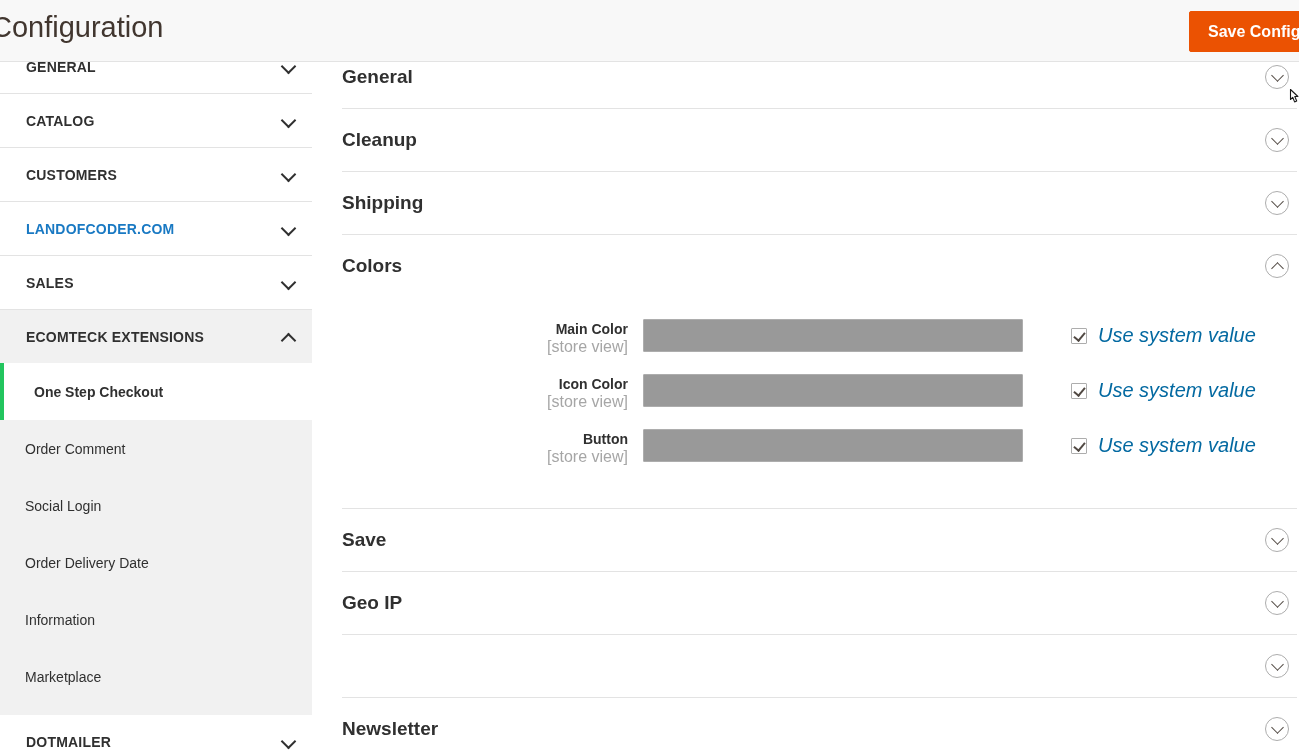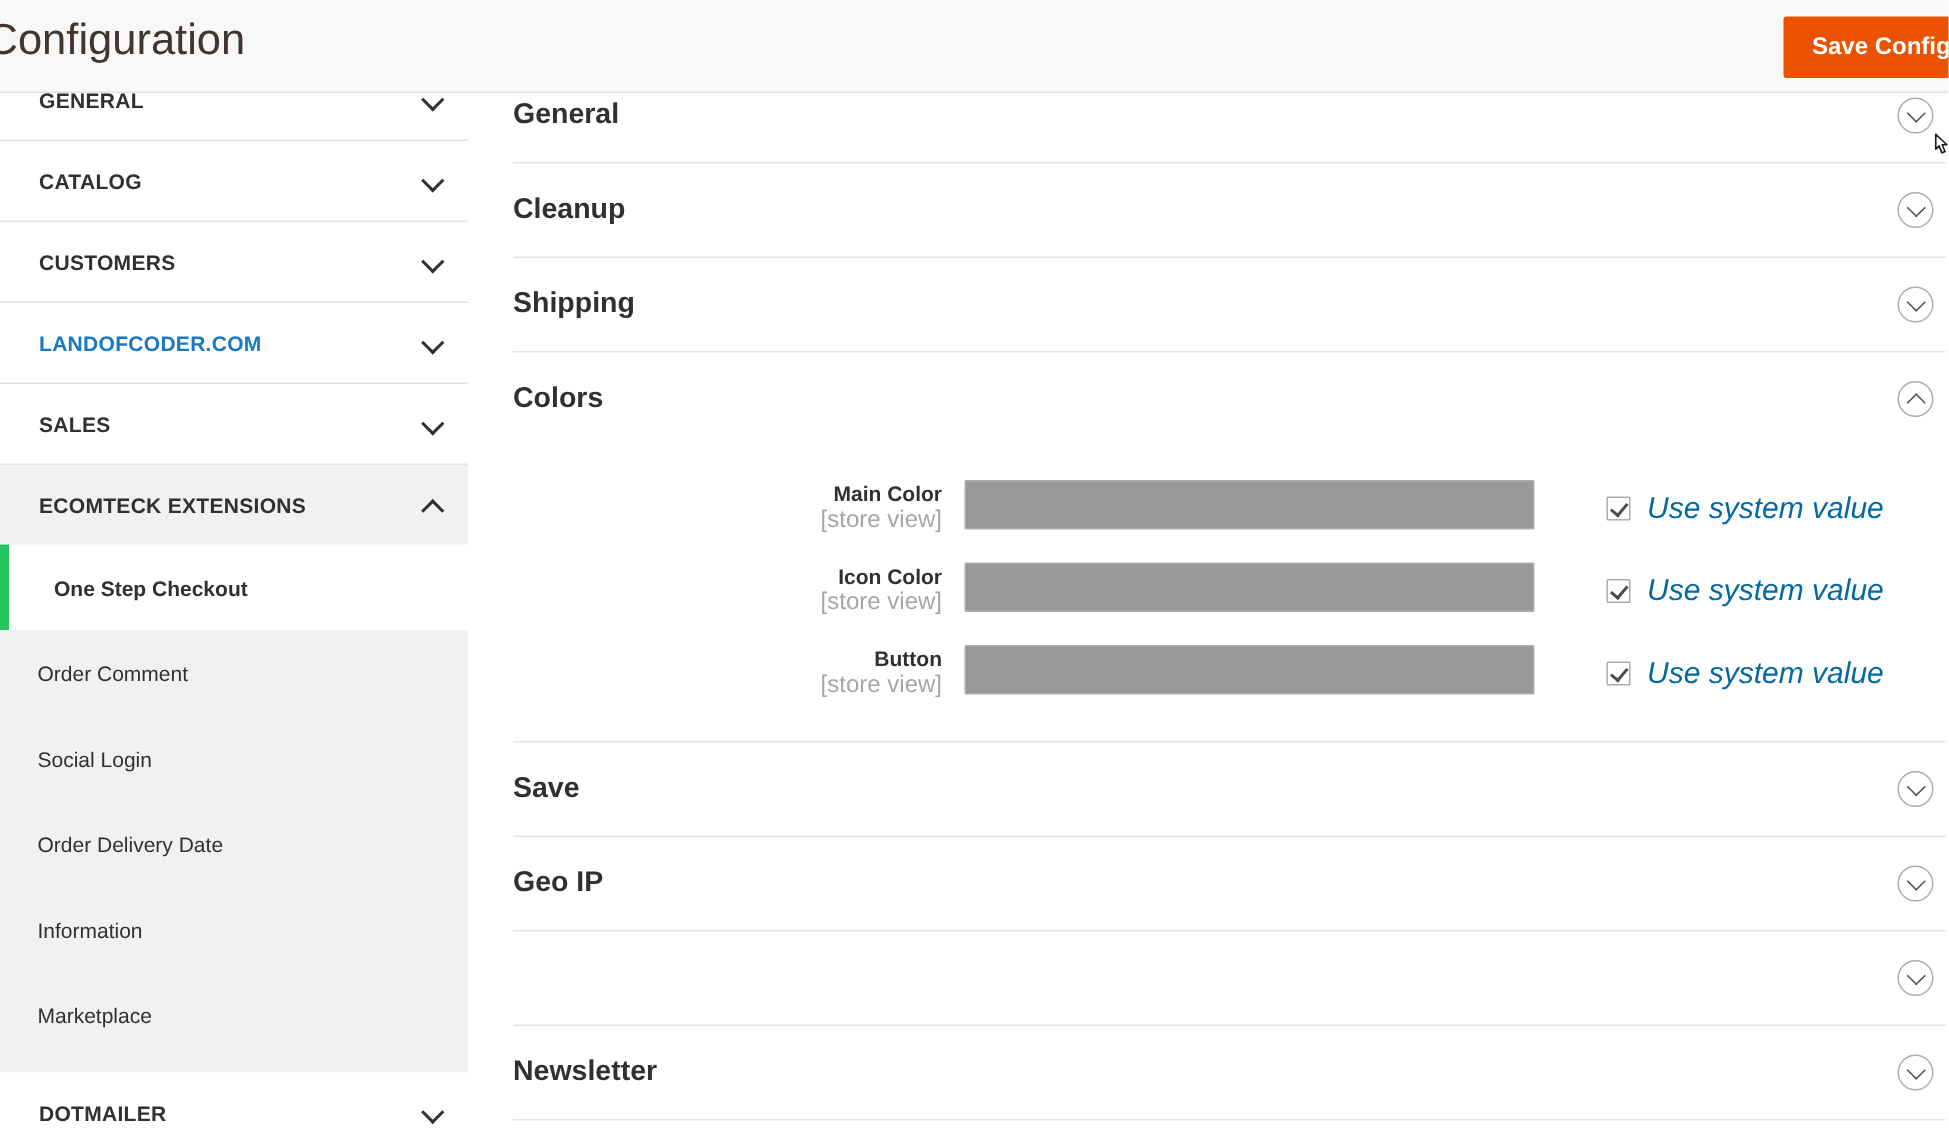--- a/index.html
+++ b/index.html
@@ -82,21 +82,21 @@
     height: 57px;
     display: flex; align-items: center;
     padding-left: 25px;
     font-size: 14px;
     color: #303030;
     cursor: pointer;
   }
   .nav-sub-item.current {
     background: #ffffff;
     font-weight: bold;
-    border-left: 6px solid #22c55e;
+    border-left: 4px solid #22c55e;
     padding-left: 30px;
   }
 
   
   .content {
     position: absolute; left: 312px; top: 0; right: 0; bottom: 0;
     background: #ffffff;
     padding-left: 30px;
     padding-right: 12px;
   }
@@ -130,25 +130,25 @@
     border-bottom: 1.6px solid #514943;
     transform: rotate(45deg);
   }
   .circle-chev.up::after { margin-top: -2px; transform: rotate(-135deg); }
 
   .coll-body { padding: 22px 0 26px 0; }
 
   .field-row {
     position: relative;
     display: flex;
-    align-items: center;
+    align-items: flex-start;
     margin-bottom: 20px;
     height: 35px;
   }
-  .field-row:last-child { margin-bottom: 4px; }
+  .field-row:last-child { margin-bottom: 18px; }
   .field-label-col {
     width: 301px;
     text-align: right;
     padding-right: 15px;
     padding-top: 2px;
   }
   .field-label {
     display: block;
     font-size: 14px; font-weight: bold; color: #303030;
     line-height: 17px;

